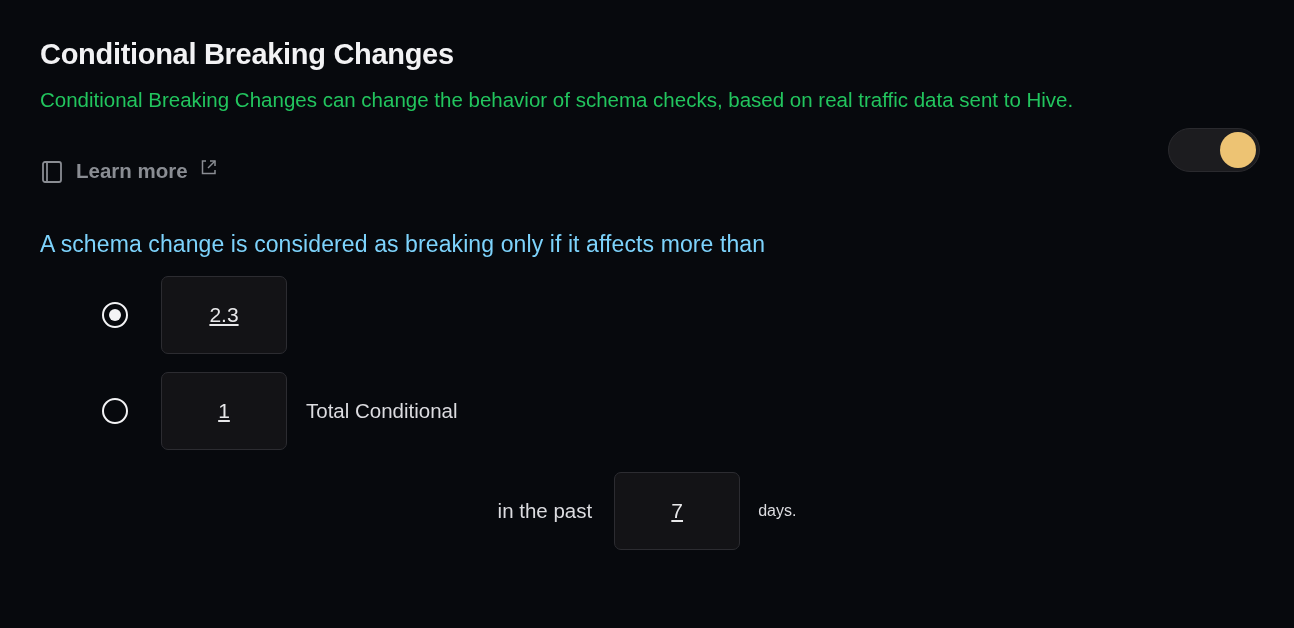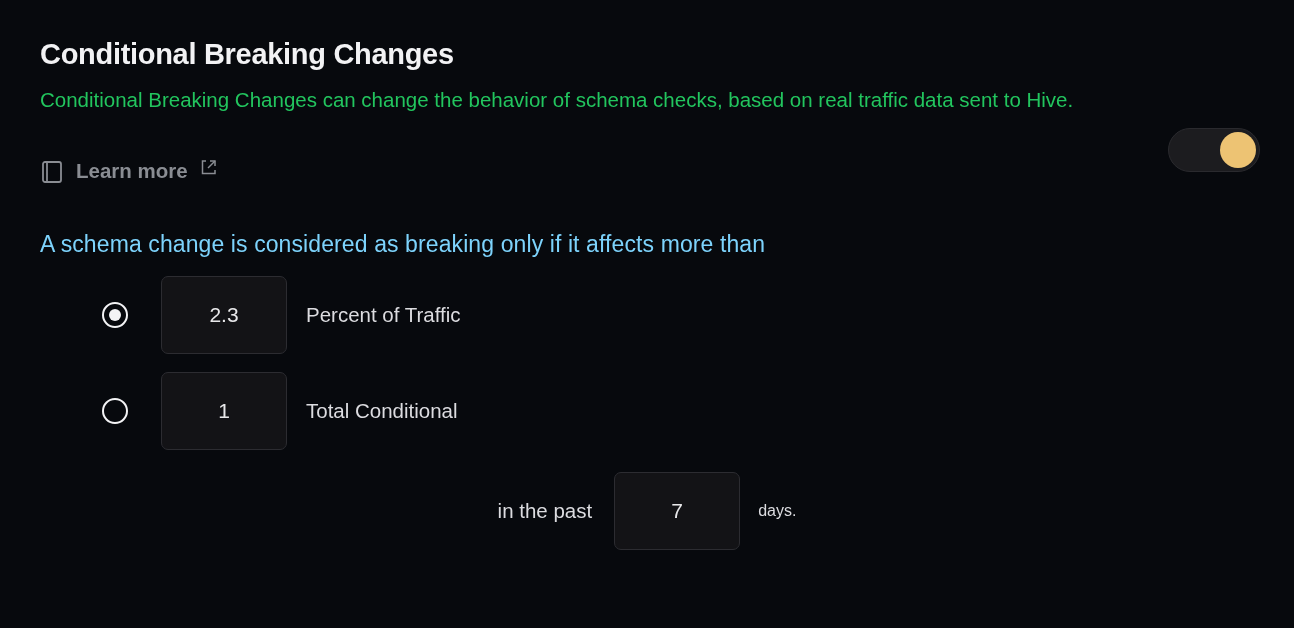--- a/index.html
+++ b/index.html
@@ -116,20 +116,21 @@
     height: 78px;
     background: #131316;
     border: 1px solid #2c2c31;
     border-radius: 7px;
     color: #e8e8ea;
     font-size: 21px;
     font-family: "Liberation Sans", sans-serif;
     text-align: center;
     box-sizing: border-box;
     outline: none;
+    text-decoration: underline;
   }
   .num-input.small {
     width: 126px;
     height: 78px;
   }
   .unit-label {
     font-size: 20.5px;
     color: #dcdce0;
     margin-left: 19px;
   }
@@ -183,21 +184,20 @@
         <path d="M15 2L8 9"></path>
       </svg>
     </span>
   </div>
 
   <div class="statement">A schema change is considered as breaking only if it affects more than</div>
 
   <div class="option-row">
     <div class="radio checked"></div>
     <input class="num-input" type="text" value="2.3" style="">
-    <span class="unit-label">Percent of Traffic</span>
   </div>
 
   <div class="option-row">
     <div class="radio"></div>
     <input class="num-input" type="text" value="1" style="">
     <span class="unit-label">Total Conditional</span>
   </div>
 
   <div class="past-row">
     <span class="past-text">in the past</span>

